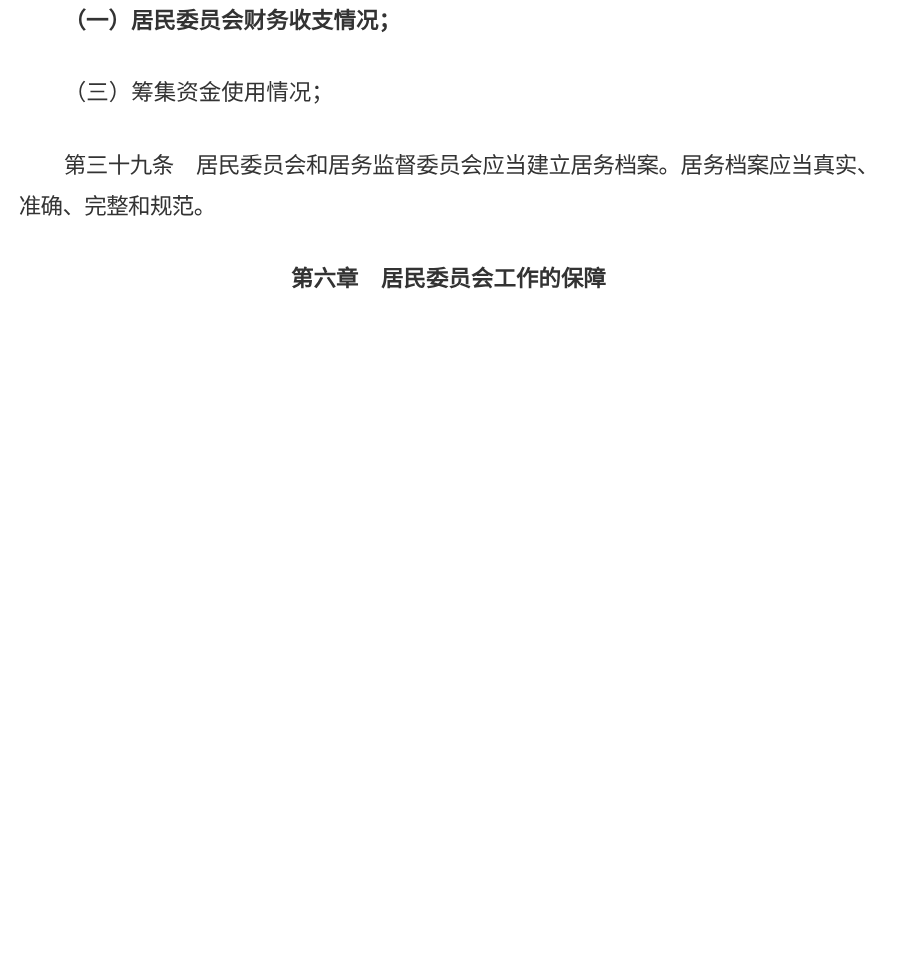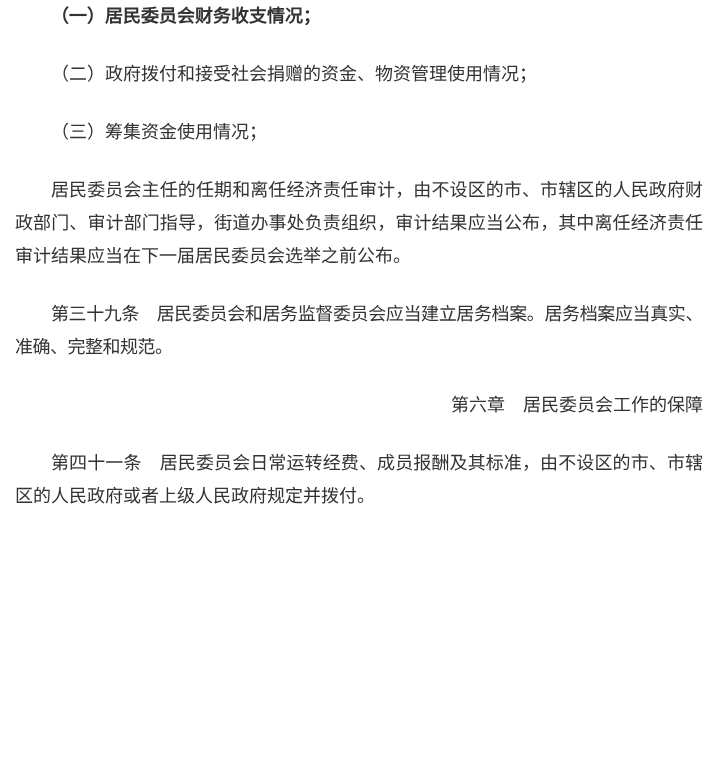--- a/index.html
+++ b/index.html
@@ -28,38 +28,35 @@
     word-break: normal;
   }
   .doc p:first-child {
     margin-top: 0;
     font-weight: bold;
   }
   .doc p.tight {
     letter-spacing: -0.5px;
   }
   .doc p.chapter {
-    text-align: right;
+    text-align: center;
     text-indent: 0;
-    font-weight: normal;
+    font-weight: bold;
   }
 </style>
 </head>
 <body>
 
 <div class="doc">
   <p>（一）居民委员会财务收支情况；</p>
 
-  <p>（二）政府拨付和接受社会捐赠的资金、物资管理使用情况；</p>
 
   <p>（三）筹集资金使用情况；</p>
 
 
-  <p>居民委员会主任的任期和离任经济责任审计，由不设区的市、市辖区的人民政府财政部门、审计部门指导，街道办事处负责组织，审计结果应当公布，其中离任经济责任审计结果应当在下一届居民委员会选举之前公布。</p>
 
   <p class="tight">第三十九条　居民委员会和居务监督委员会应当建立居务档案。居务档案应当真实、准确、完整和规范。</p>
 
 
 
   <p class="chapter">第六章　居民委员会工作的保障</p>
 
-  <p>第四十一条　居民委员会日常运转经费、成员报酬及其标准，由不设区的市、市辖区的人民政府或者上级人民政府规定并拨付。</p>
 </div>
 
 </body></html>

